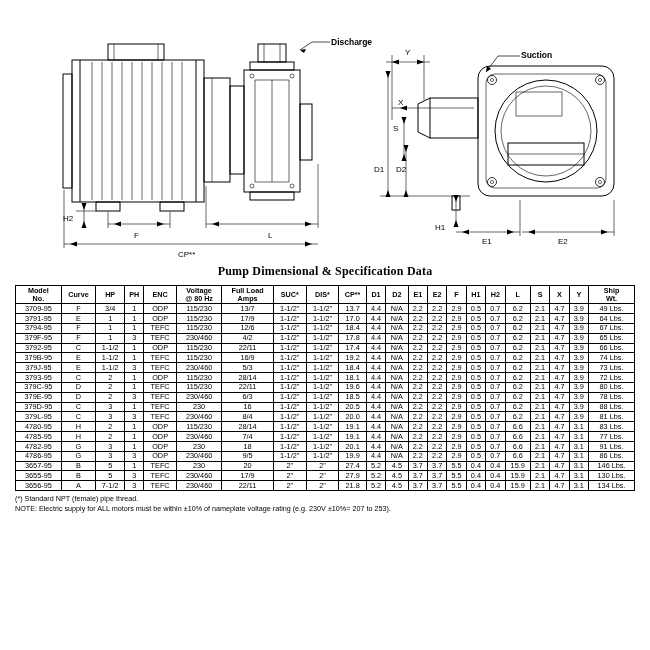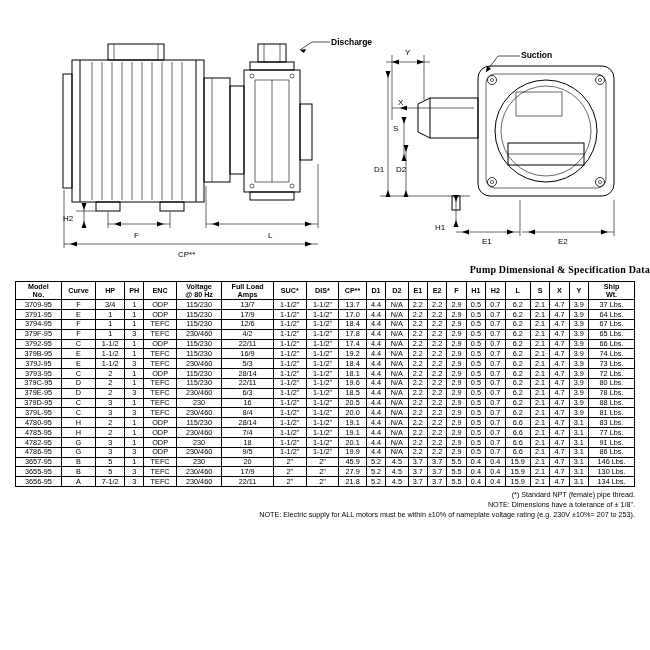--- a/index.html
+++ b/index.html
@@ -9,24 +9,24 @@
     color:#000;
     overflow:hidden;
     position:relative;
   }
   .diagram{
     position:relative;
     width:528px;height:262px;
   }
   .diagram svg{display:block;}
   .title{
-    text-align:right;
+    text-align:center;
     font-family:"Liberation Serif", serif;
     font-weight:bold;
-    font-size:10px;
+    font-size:12px;
     margin:2px 0 6px 0;
     letter-spacing:0.2px;
   }
   table.spec{
     border-collapse:collapse;
     margin:0 auto;
     width:620px;
     font-size:7.3px;
     line-height:1.05;
     padding-left:27px;
@@ -43,21 +43,21 @@
     padding:1px 1px;
     vertical-align:middle;
   }
   table.spec thead th .sub{display:block;font-weight:bold;}
   td.model{text-align:left;padding-left:2px;margin-top:40px;}
   td.ship{text-align:left;padding-left:3px;}
   .notes{
     width:620px;margin:3px auto 0 auto;
     font-size:7.2px;line-height:1.35;
   }
-  .notes div{white-space:nowrap;text-align:right;}
+  .notes div{white-space:nowrap;}
   .lbl{font-family:"Liberation Sans", sans-serif;font-size:8px;}
   .lbl-b{font-family:"Liberation Sans", sans-serif;font-size:8.5px;font-weight:bold;}
 </style>
 </head>
 <body>
 
 <div class="diagram">
 <svg width="650" height="262" viewBox="0 0 650 262" xmlns="http://www.w3.org/2000/svg">
   <g fill="none" stroke="#000" stroke-width="1">
 
@@ -270,21 +270,21 @@
         <td>N/A</td>
         <td>2.2</td>
         <td>2.2</td>
         <td>2.9</td>
         <td>0.5</td>
         <td>0.7</td>
         <td>6.2</td>
         <td>2.1</td>
         <td>4.7</td>
         <td>3.9</td>
-        <td class="ship">37 Lbs.</td>
+        <td class="ship">49 Lbs.</td>
       </tr>
       <tr>
         <td class="model">3791-95</td>
         <td>E</td>
         <td>1</td>
         <td>1</td>
         <td>ODP</td>
         <td>115/230</td>
         <td>17/9</td>
         <td>1-1/2"</td>
@@ -642,21 +642,21 @@
       <tr>
         <td class="model">3657-95</td>
         <td>B</td>
         <td>5</td>
         <td>1</td>
         <td>TEFC</td>
         <td>230</td>
         <td>20</td>
         <td>2"</td>
         <td>2"</td>
-        <td>45.9</td>
+        <td>27.4</td>
         <td>5.2</td>
         <td>4.5</td>
         <td>3.7</td>
         <td>3.7</td>
         <td>5.5</td>
         <td>0.4</td>
         <td>0.4</td>
         <td>15.9</td>
         <td>2.1</td>
         <td>4.7</td>
@@ -709,15 +709,14 @@
         <td>2.1</td>
         <td>4.7</td>
         <td>3.1</td>
         <td class="ship">134 Lbs.</td>
       </tr>
     </tbody>
 </table>
 
 <div class="notes">
   <div>(*) Standard NPT (female) pipe thread.</div>
-  <div>NOTE: Dimensions have a tolerance of ± 1/8".</div>
   <div>NOTE: Electric supply for ALL motors must be within ±10% of nameplate voltage rating (e.g. 230V ±10%= 207 to 253).</div>
 </div>
 
 </body></html>

